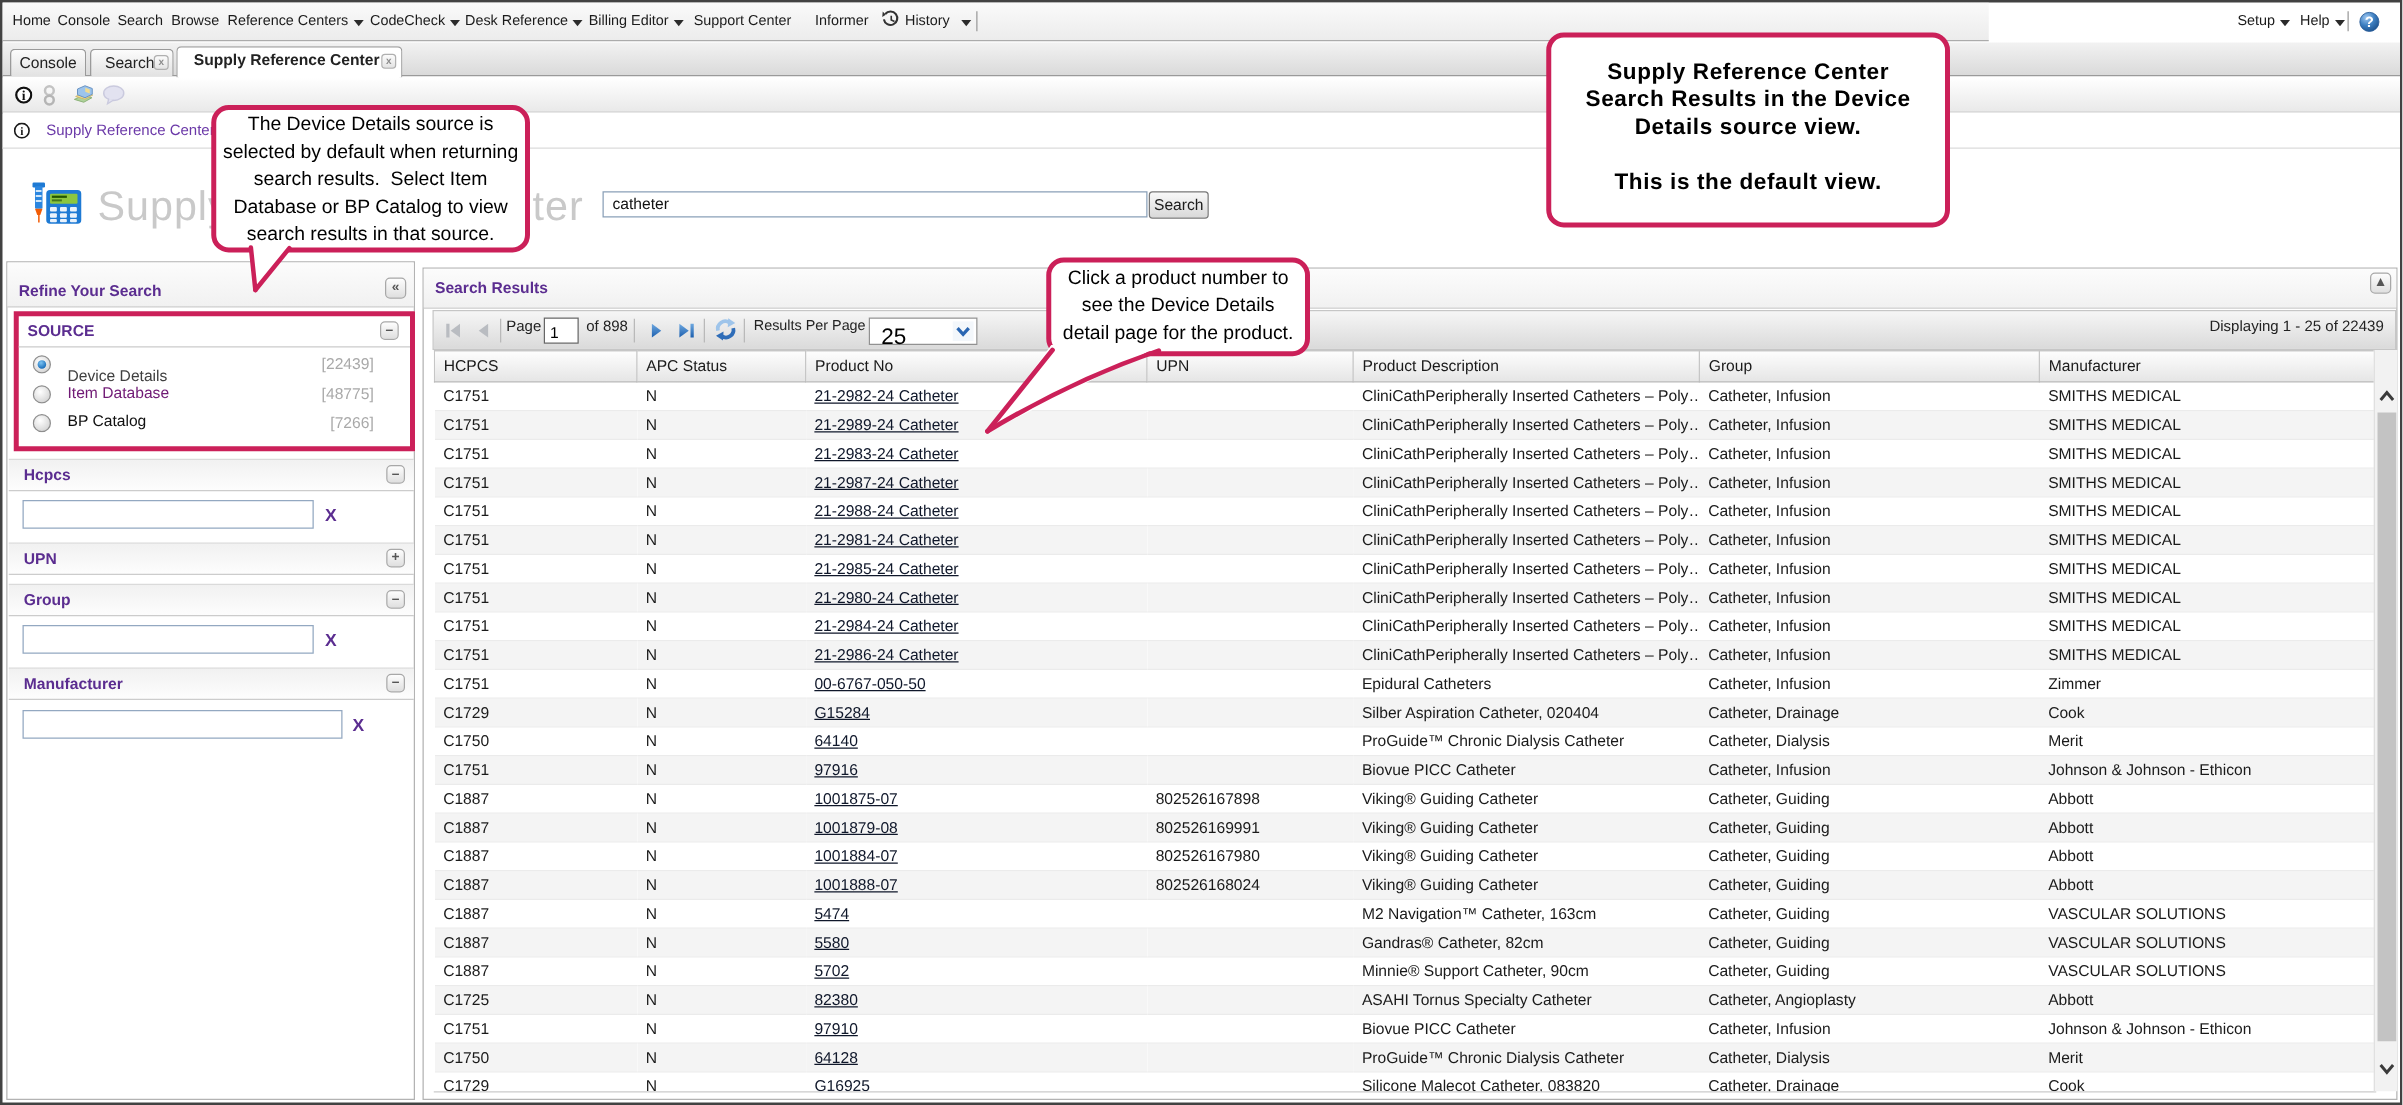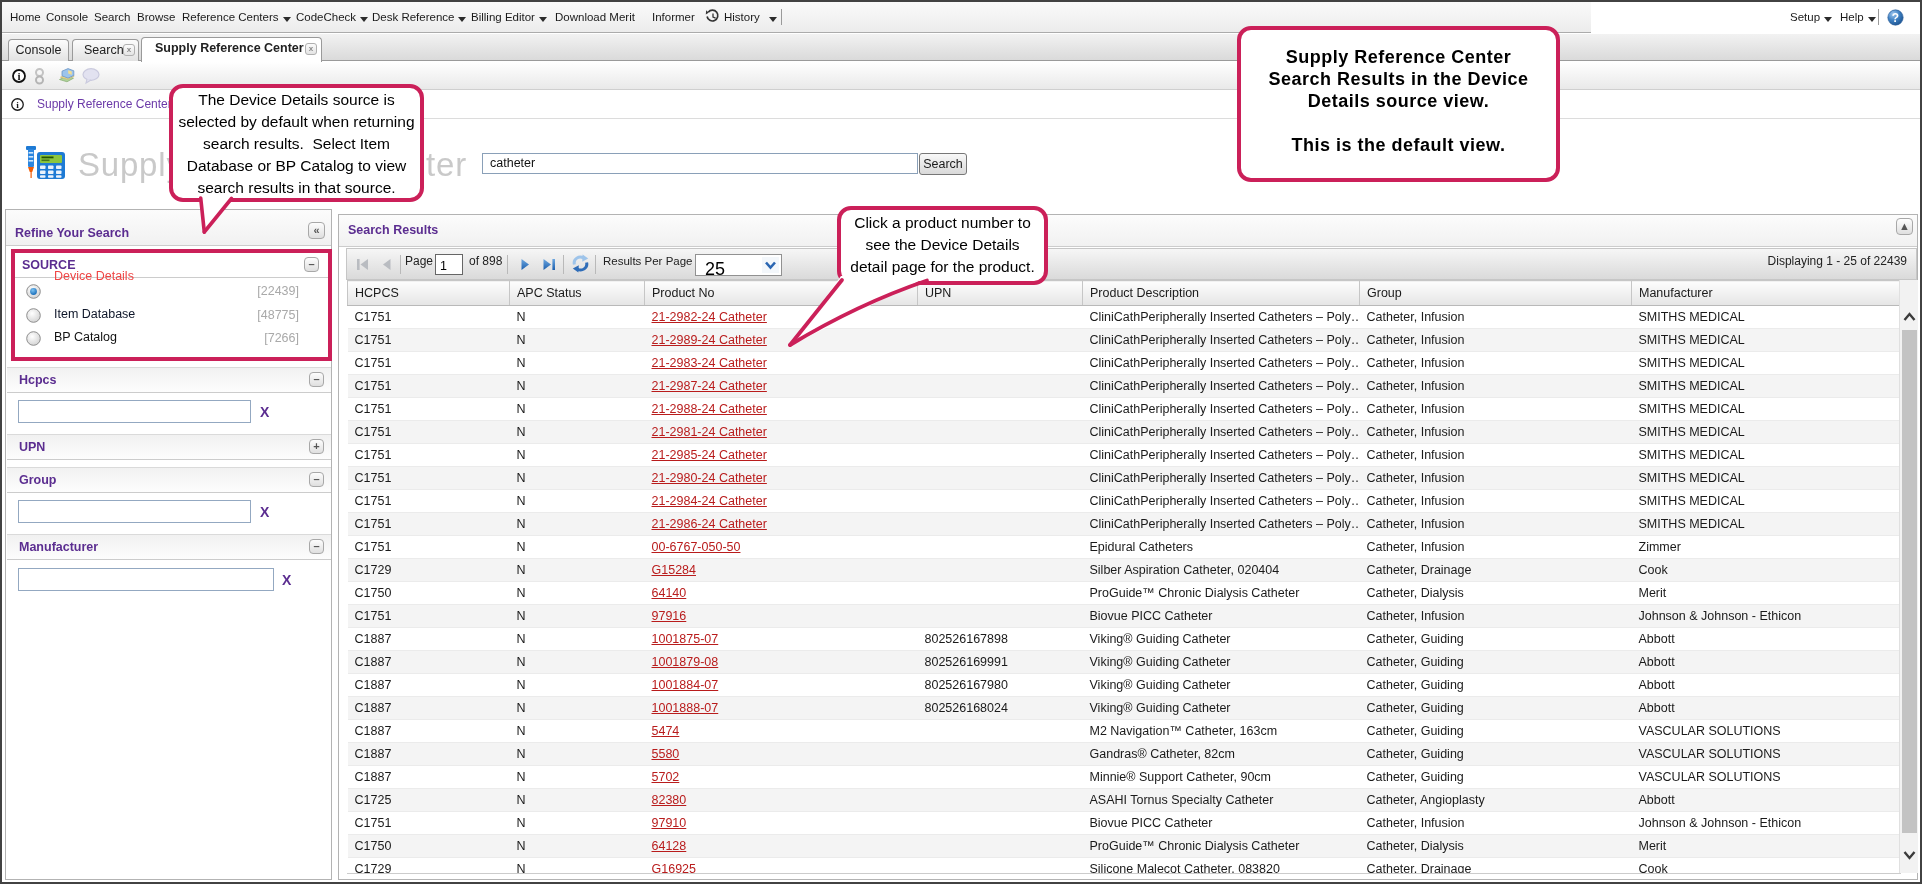--- a/index.html
+++ b/index.html
@@ -53,42 +53,42 @@
 .xmark { position:absolute; font-weight:bold; font-size:14px; color:#5b2d90; }
 
 #rtable { width:1553px; border-collapse:collapse; table-layout:fixed; }
 #rtable th { height:25px; padding-left:7px; background:linear-gradient(#fdfdfd,#e5e5e5); border-right:1px solid #c6c6c6;
   border-bottom:1px solid #b9b9b9; border-top:1px solid #c6c6c6; font-size:12.5px; font-weight:normal;
   color:#1a1a1a; text-align:left; }
 #rtable th:first-child { border-left:1px solid #c6c6c6; }
 #rtable td { height:23px; font-size:12.5px; color:#1a1a1a; padding-left:7px; white-space:nowrap;
   overflow:hidden; border-bottom:1px solid #ebebeb; }
 #rtable tr.alt td { background:#f4f4f4; }
-#rtable a { color:#b91c1c; }
+#rtable a { color:#0f172a; }
 
 .callout { position:absolute; background:#fff; border:4px solid #cb2059; border-radius:14px;
   font-size:15.5px; color:#000; text-align:center; z-index:10; }
 
 .sbtrack { position:absolute; background:#f2f2f2; border-left:1px solid #e0e0e0; }
 .sbthumb { position:absolute; left:2px; width:15px; background:#c3c3c3; }
 </style>
 </head>
 <body>
 <div id="page">
 
 <div id="menubar">
   <span class="mi" style="left:8px">Home</span>
   <span class="mi" style="left:44px">Console</span>
   <span class="mi" style="left:92px">Search</span>
   <span class="mi" style="left:135px">Browse</span>
   <span class="mi" style="left:180px">Reference Centers<span class="caret"></span></span>
   <span class="mi" style="left:294px">CodeCheck<span class="caret"></span></span>
   <span class="mi" style="left:370px">Desk Reference<span class="caret"></span></span>
   <span class="mi" style="left:469px">Billing Editor<span class="caret"></span></span>
-  <span class="mi" style="left:553px">Download Merit</span>
+  <span class="mi" style="left:553px">Support Center</span>
   <span class="mi" style="left:650px">Informer</span>
   <span class="mi" style="left:703px">
     <svg width="15" height="15" viewBox="0 0 15 15" style="vertical-align:-3px">
       <path d="M3.2 3.2 A 5.4 5.4 0 1 1 2.1 7.5" fill="none" stroke="#333" stroke-width="1.7"></path>
       <path d="M1.2 1.2 L3.6 3.8 L0.8 5.6 Z" fill="#333"></path>
       <path d="M8 4.6 L8 8 L10.6 9.2" fill="none" stroke="#333" stroke-width="1.3"></path>
     </svg>
   </span>
   <span class="mi" style="left:722px">History <span class="caret" style="margin-left:6px"></span></span>
   <span class="msep" style="left:779px"></span>
@@ -196,22 +196,22 @@
           </defs>
       <circle cx="7.5" cy="7.5" r="6.8" fill="url(#rg1)" stroke="#8e8e8e" stroke-width="1"></circle>
       <circle cx="7.5" cy="7.5" r="3.4" fill="url(#rb1)"></circle>
     </svg>
     <svg class="abs" style="left:11px;top:55px" width="15" height="15" viewBox="0 0 15 15">
       <circle cx="7.5" cy="7.5" r="6.8" fill="url(#rg1)" stroke="#8e8e8e" stroke-width="1"></circle>
     </svg>
     <svg class="abs" style="left:11px;top:78px" width="15" height="15" viewBox="0 0 15 15">
       <circle cx="7.5" cy="7.5" r="6.8" fill="url(#rg1)" stroke="#8e8e8e" stroke-width="1"></circle>
     </svg>
-    <span class="abs" style="left:39px;top:16px;font-size:12.5px;color:#ef4444">Device Details</span>
-    <span class="abs" style="left:39px;top:54px;font-size:12.5px;color:#0f172a">Item Database</span>
+    <span class="abs" style="left:39px;top:41px;font-size:12.5px;color:#404040">Device Details</span>
+    <span class="abs" style="left:39px;top:54px;font-size:12.5px;color:#701a75">Item Database</span>
     <span class="abs" style="left:39px;top:77px;font-size:12.5px;color:#111">BP Catalog</span>
     <span class="abs" style="right:29px;top:31px;font-size:12.5px;color:#a9a9a9">[22439]</span>
     <span class="abs" style="right:29px;top:55px;font-size:12.5px;color:#a9a9a9">[48775]</span>
     <span class="abs" style="right:29px;top:78px;font-size:12.5px;color:#a9a9a9">[7266]</span>
   </div>
 
   <div class="sect" style="top:157px">
     <span class="st">Hcpcs</span>
         <div class="sqbtn">–</div>
   </div>

